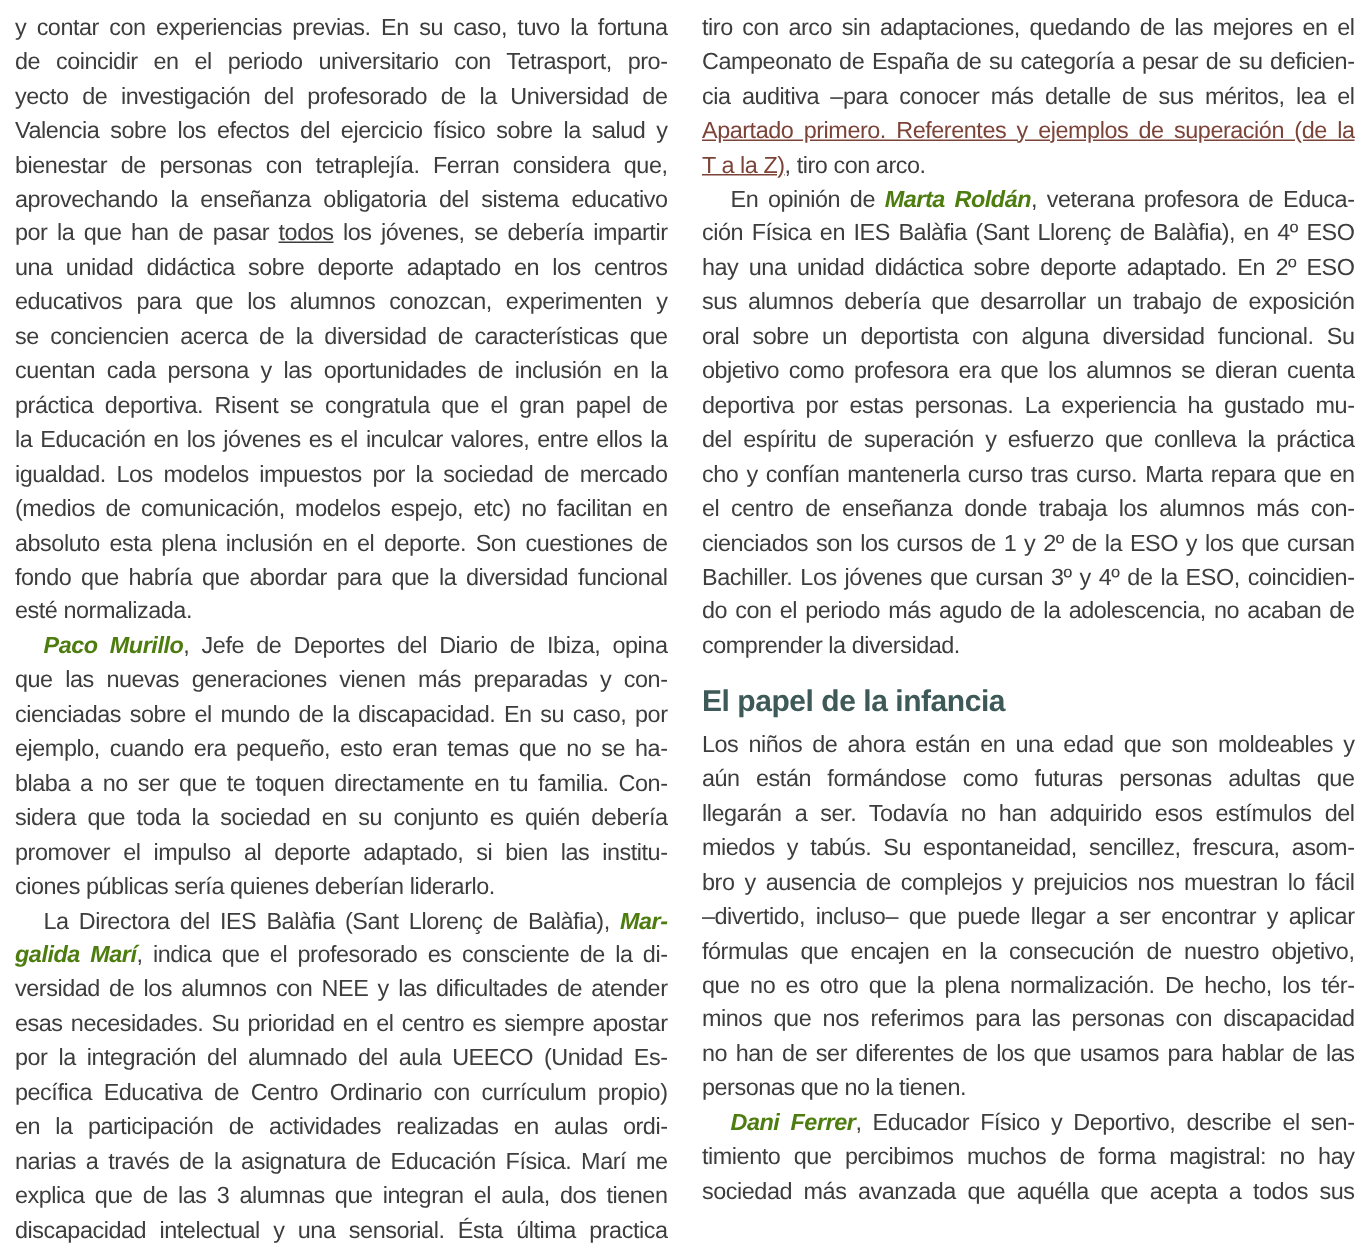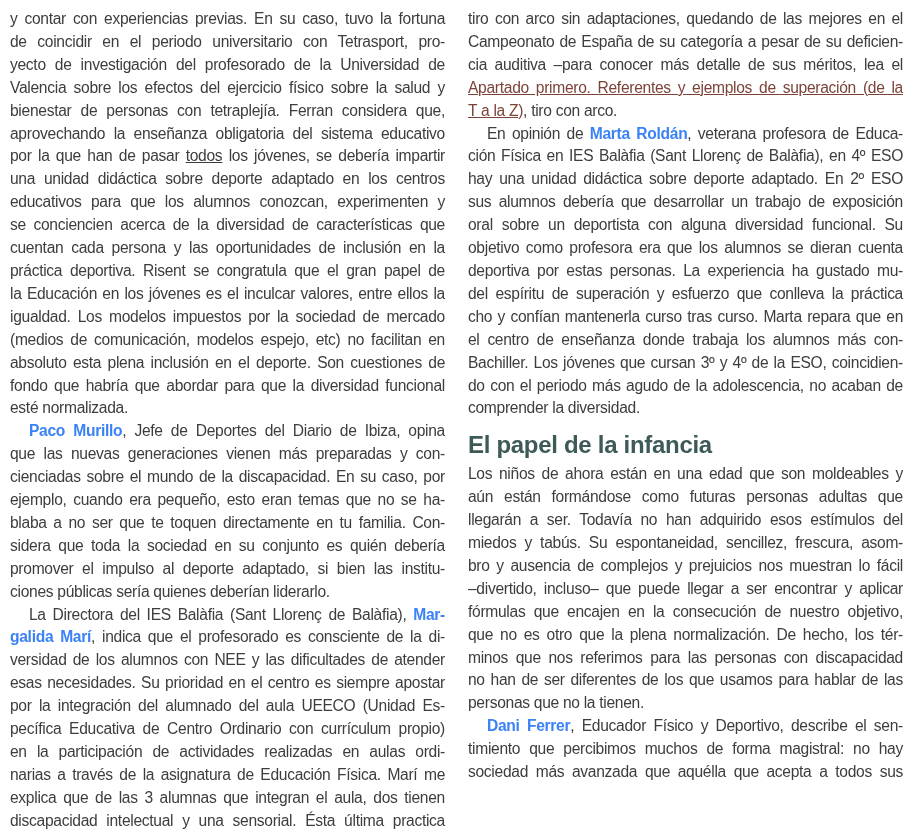--- a/index.html
+++ b/index.html
@@ -35,30 +35,30 @@
     text-align: justify;
     text-align-last: justify;
     -moz-text-align-last: justify;
     white-space: normal;
   }
   .line.lastline {
     text-align-last: left;
     -moz-text-align-last: left;
   }
   .line.indent { padding-left: 19px; }
-  .b { font-weight: 700; color: #3b82f6; }
+  .b { font-weight: 700; color: #4d7c0f; font-style: italic; }
   .u { text-decoration: underline; }
   .link {
     color: #7c4338;
     text-decoration: underline;
     cursor: pointer;
     margin-top: 28px;
   }
   .heading {
-    font-size: 24px;
+    font-size: 20px;
     line-height: 26px;
     font-weight: 700;
     letter-spacing: -0.3px;
     margin: 12px 0 5px 0;
     color: #3e5a58;
     text-align: left;
   }
 </style>
 </head>
 <body>
@@ -120,20 +120,21 @@
         <div class="line indent"><span>En opinión de </span><span class="b">Marta Roldán</span><span>, veterana profesora de Educa-</span></div>
         <div class="line"><span>ción Física en IES Balàfia (Sant Llorenç de Balàfia), en 4º ESO</span></div>
         <div class="line"><span>hay una unidad didáctica sobre deporte adaptado. En 2º ESO</span></div>
         <div class="line"><span>sus alumnos debería que desarrollar un trabajo de exposición</span></div>
         <div class="line"><span>oral sobre un deportista con alguna diversidad funcional. Su</span></div>
         <div class="line"><span>objetivo como profesora era que los alumnos se dieran cuenta</span></div>
         <div class="line"><span>deportiva por estas personas. La experiencia ha gustado mu-</span></div>
         <div class="line"><span>del espíritu de superación y esfuerzo que conlleva la práctica</span></div>
         <div class="line"><span>cho y confían mantenerla curso tras curso. Marta repara que en</span></div>
         <div class="line"><span>el centro de enseñanza donde trabaja los alumnos más con-</span></div>
+        <div class="line"><span>cienciados son los cursos de 1 y 2º de la ESO y los que cursan</span></div>
         <div class="line"><span>Bachiller. Los jóvenes que cursan 3º y 4º de la ESO, coincidien-</span></div>
         <div class="line"><span>do con el periodo más agudo de la adolescencia, no acaban de</span></div>
         <div class="line lastline"><span>comprender la diversidad.</span></div>
       </div>
       <h2 class="heading">El papel de la infancia</h2>
       <div class="para">
         <div class="line"><span>Los niños de ahora están en una edad que son moldeables y</span></div>
         <div class="line"><span>aún están formándose como futuras personas adultas que</span></div>
         <div class="line"><span>llegarán a ser. Todavía no han adquirido esos estímulos del</span></div>
         <div class="line"><span>miedos y tabús. Su espontaneidad, sencillez, frescura, asom-</span></div>

